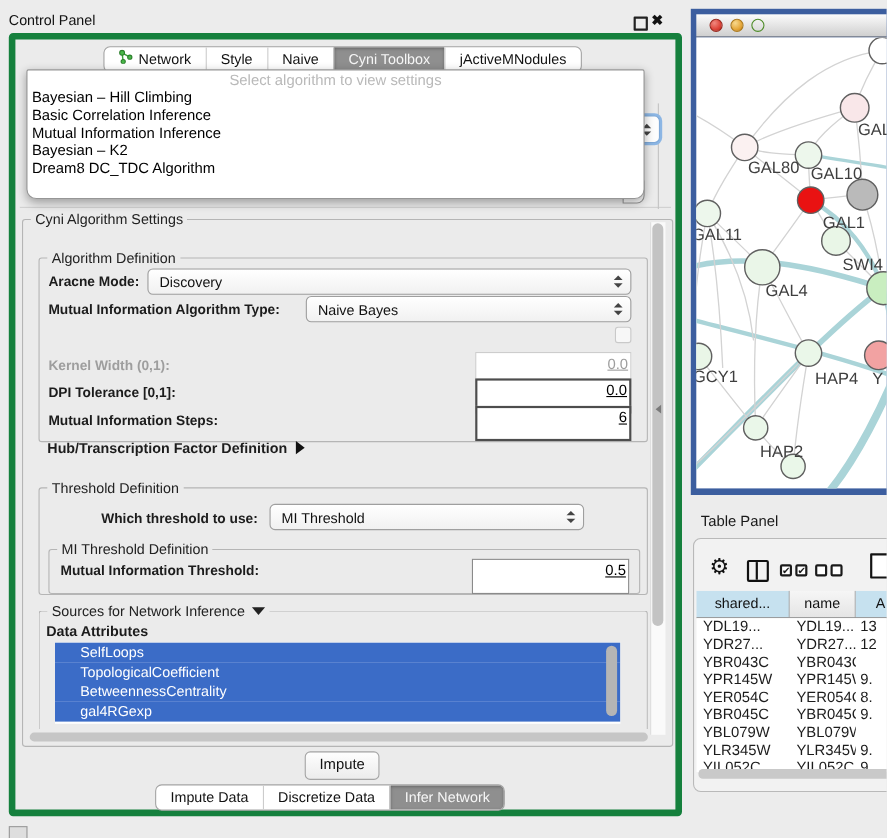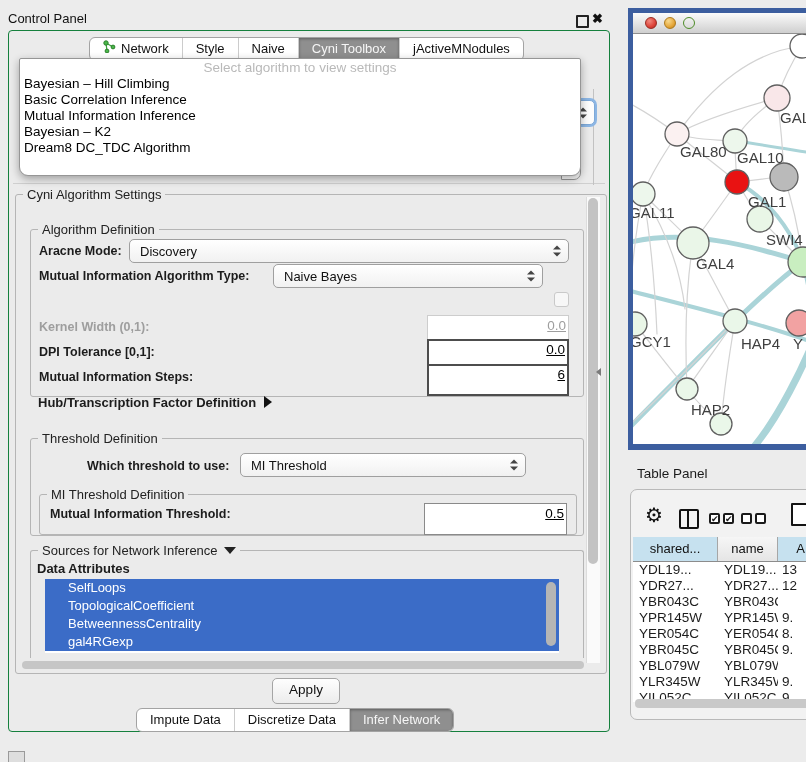--- a/index.html
+++ b/index.html
@@ -8,21 +8,21 @@
   #root{position:absolute;inset:0;}
   .abs{position:absolute;}
 
   
   .cp-title{left:8px;top:11px;font-size:13px;color:#111;}
   .float-ic{left:576px;top:15px;width:9px;height:9px;border:2px solid #222;border-radius:1px;}
   .close-ic{left:592px;top:11px;font-size:13px;font-weight:bold;color:#111;}
 
   
   .panel{left:8px;top:30px;width:600px;height:700px;background:#ebebeb;
-         border:1px solid #15803d;border-radius:4px;}
+         border:6px solid #15803d;border-radius:4px;}
 
   
   .tabbar{display:flex;height:22px;background:#fff;border:1px solid #a3a3a3;
           border-radius:6px;overflow:hidden;font-size:13px;}
   .tab{line-height:22px;padding:0 13px;white-space:nowrap;border-left:1px solid #ccc;
        color:#111;display:flex;align-items:center;gap:5px;}
   .tab:first-child{border-left:none;}
   .tab.selected{background:#8f8f8f;color:#f6f6f6;box-shadow:inset 0 1px 3px rgba(0,0,0,.35);}
   .top-tabs{left:80px;top:6px;}
   .bottom-tabs{left:127px;top:677px;}
@@ -201,21 +201,21 @@
         <span class="abs flabel" style="left:8px;top:14px;">Aracne Mode:</span>
         <div class="abs combo" style="left:98px;top:9px;width:440px;">
           <span>Discovery</span>
           <span class="stepper">
               <i class="up"></i>
               <i class="dn"></i>
             </span>
         </div>
 
         <span class="abs flabel" style="left:8px;top:39px;">Mutual Information Algorithm Type:</span>
-        <div class="abs combo" style="left:242px;top:34px;width:270px;">
+        <div class="abs combo" style="left:242px;top:34px;width:296px;">
           <span>Naive Bayes</span>
           <span class="stepper">
               <i class="up"></i>
               <i class="dn"></i>
             </span>
         </div>
 
         <span class="abs checkbox" style="left:523px;top:62px;"></span>
 
         <span class="abs flabel disabled" style="left:8px;top:90px;">Kernel Width (0,1):</span>
@@ -264,21 +264,21 @@
               <div class="attr-item selected"><span>BetweennessCentrality</span></div>
               <div class="attr-item selected"><span>gal4RGexp</span></div>
             </div>
           <div class="list-scroll"></div>
         </div>
       </div>
 
       <div class="abs hscroll-settings"></div>
     </div>
 
-    <div class="abs apply-btn">Apply</div>
+    <div class="abs apply-btn">Impute</div>
 
     <div class="abs tabbar bottom-tabs">
       <div class="tab">
           <span>Impute Data</span>
         </div>
       <div class="tab">
           <span>Discretize Data</span>
         </div>
       <div class="tab selected">
           <span>Infer Network</span>

